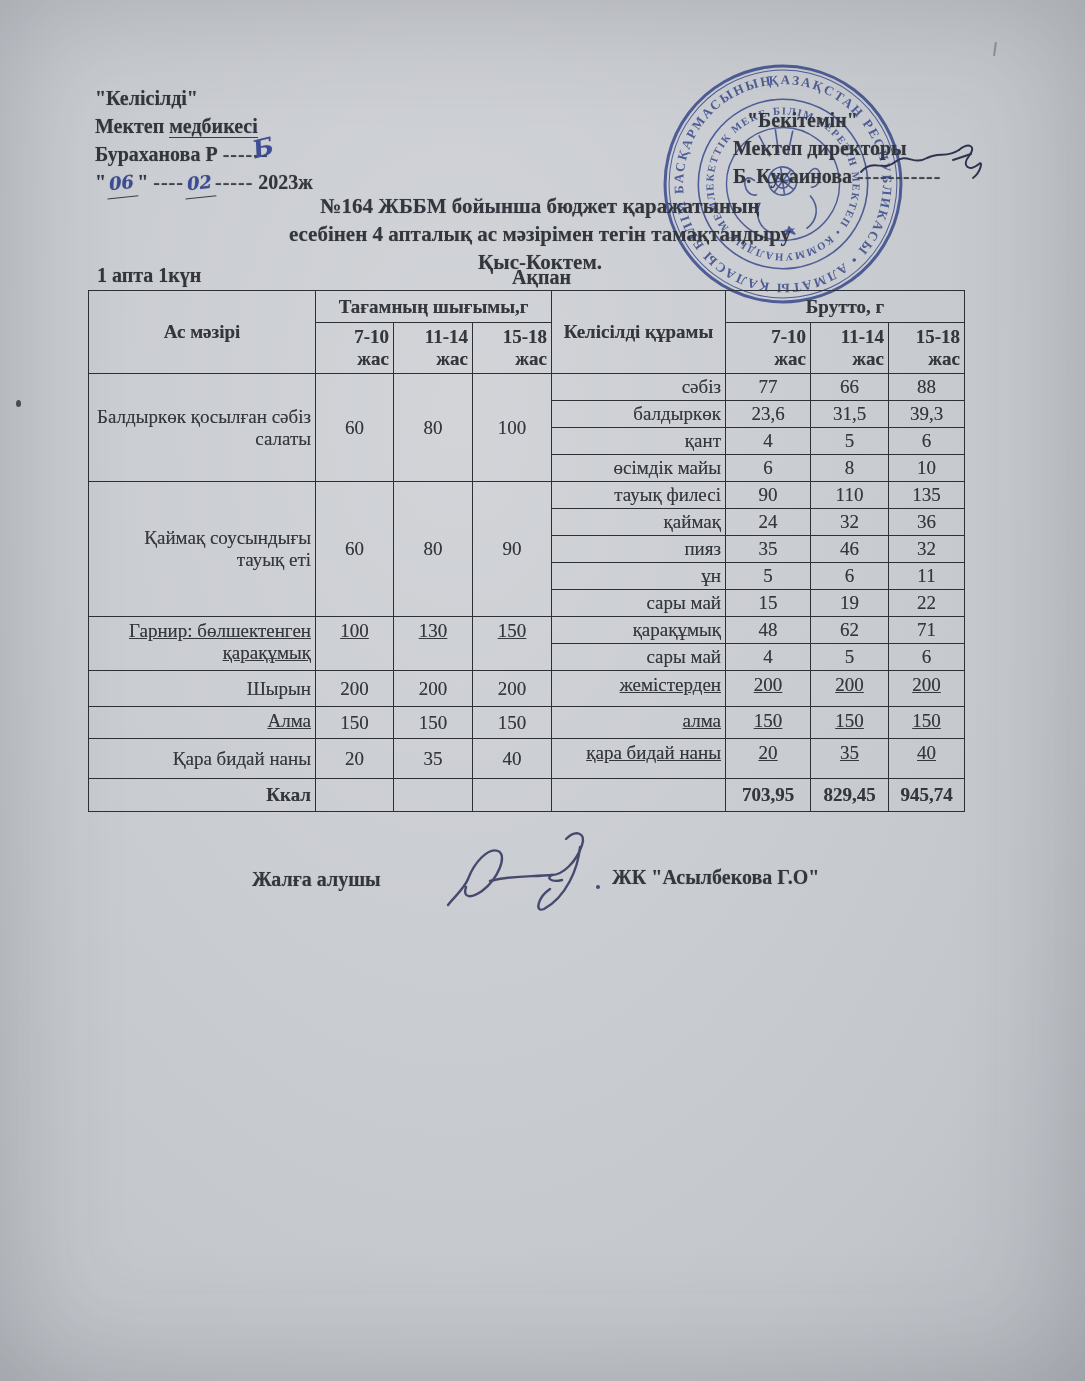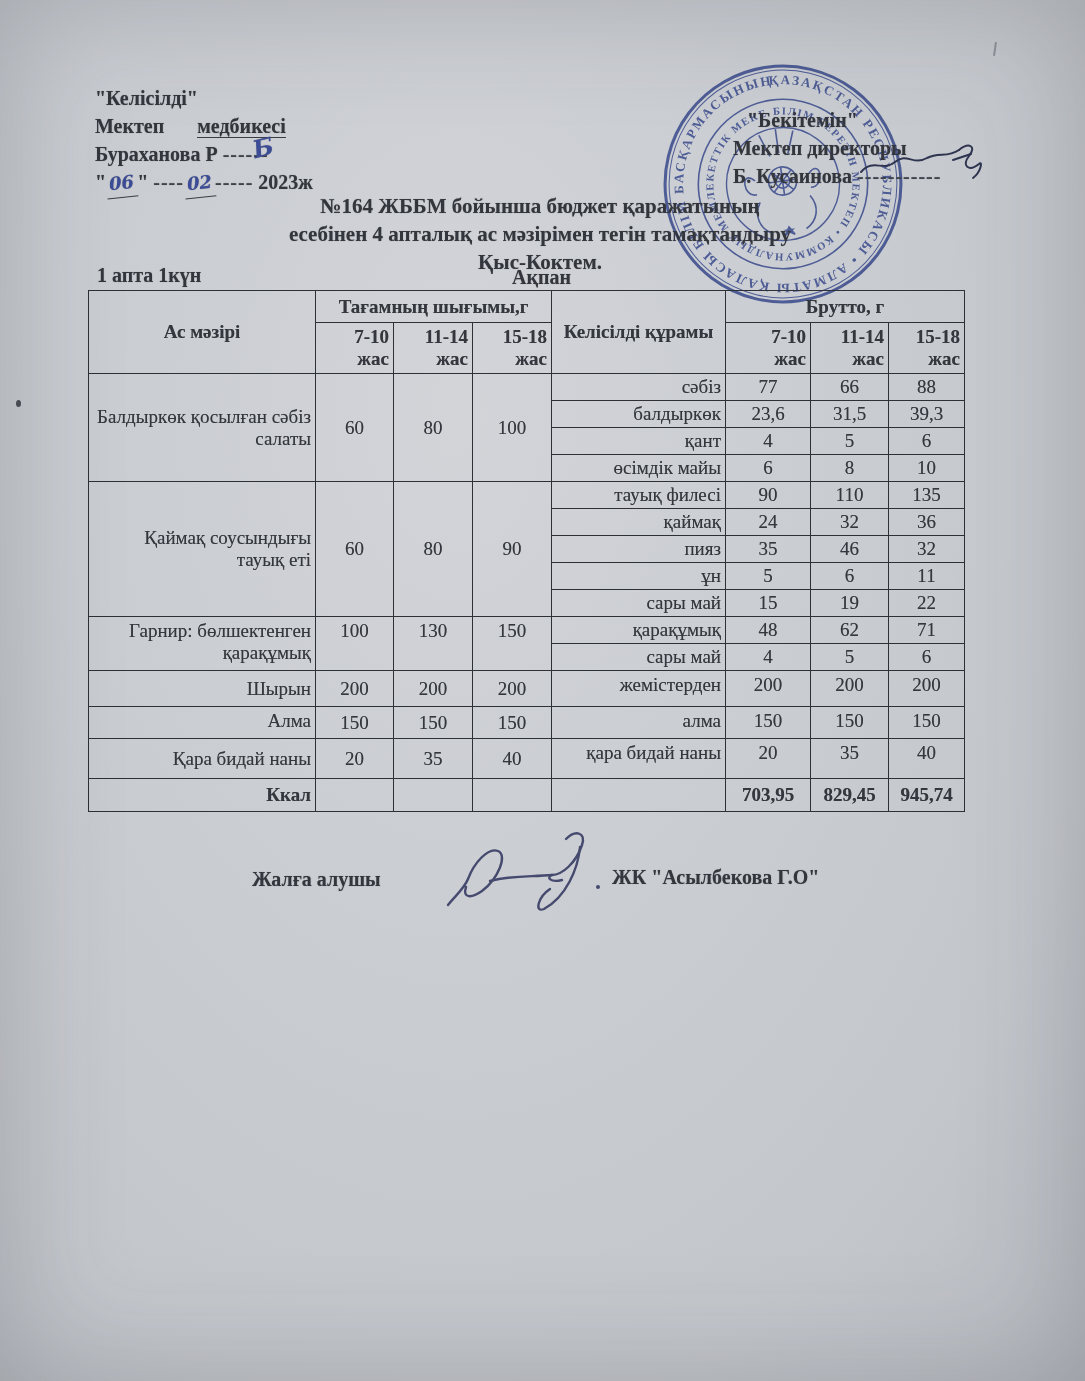--- a/index.html
+++ b/index.html
@@ -14,21 +14,21 @@
       radial-gradient(ellipse at 42% 30%, #d2d4d8 0%, #c9ccd1 45%, #c3c6cb 75%, #b7bac0 100%);
     color:#33363c;
   }
   .photo::after{
     content:"";position:absolute;inset:0;pointer-events:none;
     box-shadow:inset 0 0 120px rgba(60,64,72,.25);
   }
   .blk{position:absolute;}
   .ln{line-height:28px;font-size:20px;font-weight:bold;white-space:nowrap;
       text-shadow:0 0 1px rgba(50,53,60,.45);}
-  .underl{border-bottom:1.5px solid #3a3d44;margin-left:28px;}
+  .underl{border-bottom:1.5px solid #3a3d44;}
   .dash{letter-spacing:1px;font-weight:bold;color:#3e434c;}
   .hand{
     font-family:"DejaVu Serif",serif;font-style:italic;font-weight:bold;
     color:#3c4c96;display:inline-block;transform:rotate(-6deg);
     border-bottom:1.5px solid #3a3d44;padding:0 3px;
   }
   .hand-b{
     position:absolute;font-family:"DejaVu Serif",serif;font-style:italic;
     color:#3c4c96;font-size:24px;font-weight:bold;transform:rotate(-14deg);
   }
@@ -46,21 +46,21 @@
   }
   table.menu td,table.menu th{
     border:1.6px solid #2d3036;padding:0 4px;overflow:hidden;
     font-weight:normal;vertical-align:middle;
     text-shadow:0 0 .5px rgba(52,55,61,.5);
   }
   table.menu .hd{font-weight:bold;text-align:center;font-size:19px;}
   table.menu .age{font-weight:bold;text-align:right;line-height:22px;font-size:19px;}
   table.menu .l{text-align:right;padding-left:8px;}
   table.menu .c{text-align:center;}
-  table.menu .vtop{vertical-align:top;padding-top:3px;}
+  table.menu .vtop{vertical-align:top;padding-top:3px;text-decoration:underline;}
   table.menu .kb{font-weight:bold;}
   tr.rh27{height:27px;}
   tr.rh32{height:32px;}
   tr.rh33{height:33px;}
   tr.rh35{height:36px;}
   tr.rh39{height:32px;}
   tr.rh40{height:40px;}
   tr.rh51{height:51px;}
 
   .stamp{position:absolute;left:655px;top:58px;width:256px;height:252px;

